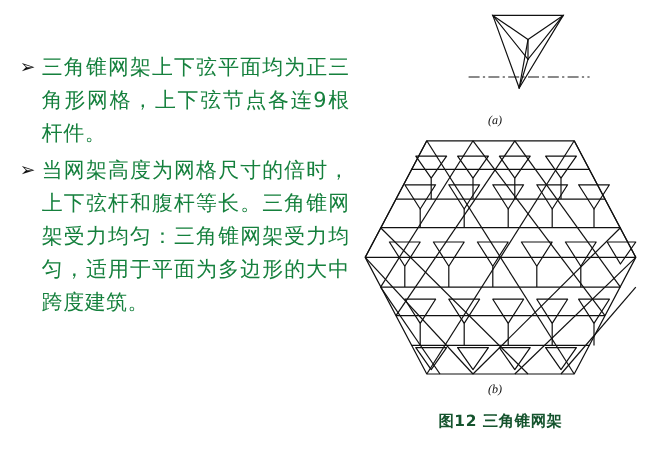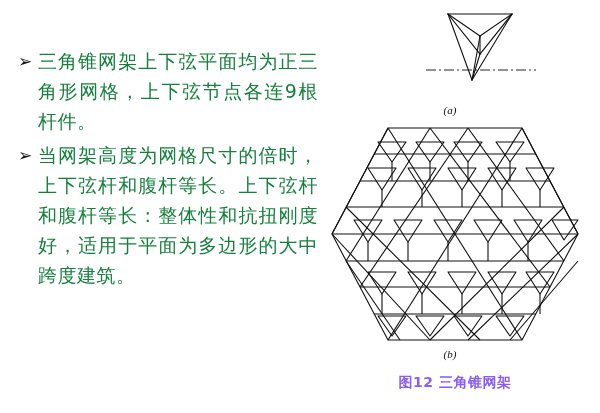--- a/index.html
+++ b/index.html
@@ -96,40 +96,40 @@
   }
   .fig-title {
     position: absolute;
     left: 0px;
     top: 374px;
     width: 270px;
     text-align: center;
     font-size: 14px;
     font-weight: bold;
     font-family: "DejaVu Sans", sans-serif;
-    color: #8b5cf6;
+    color: #14532d;
     letter-spacing: 0.5px;
   }
   svg { display: block; }
 </style>
 </head>
 <body>
 
 <div class="page">
 
   <div class="text-column">
 
     <div class="bullet-item">
       <div class="bullet-marker">➢</div>
       <div class="bullet-text">三角锥网架上下弦平面均为正三角形网格，上下弦节点各连9根杆件。</div>
     </div>
 
     <div class="bullet-item">
       <div class="bullet-marker">➢</div>
-      <div class="bullet-text">当网架高度为网格尺寸的倍时，上下弦杆和腹杆等长。上下弦杆和腹杆等长：整体性和抗扭刚度好，适用于平面为多边形的大中跨度建筑。</div>
+      <div class="bullet-text">当网架高度为网格尺寸的倍时，上下弦杆和腹杆等长。三角锥网架受力均匀：三角锥网架受力均匀，适用于平面为多边形的大中跨度建筑。</div>
     </div>
 
   </div>
 
   <div class="figure-area">
 
     <div class="fig-a">
       <svg width="240" height="100" viewBox="0 0 240 100">
         <g stroke="#111111" stroke-width="1.1" fill="none" stroke-linecap="round">
 

